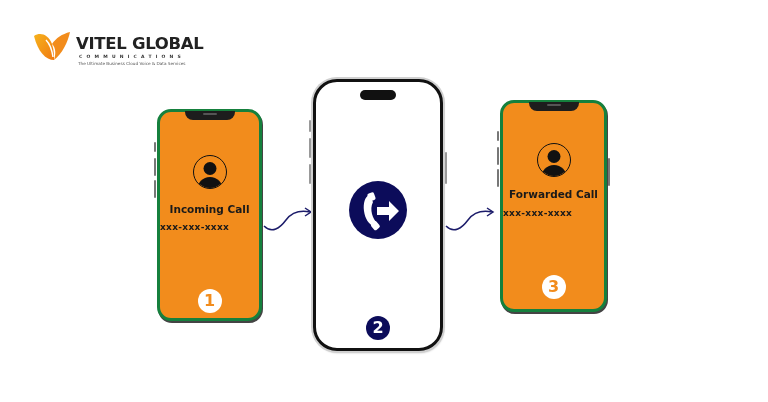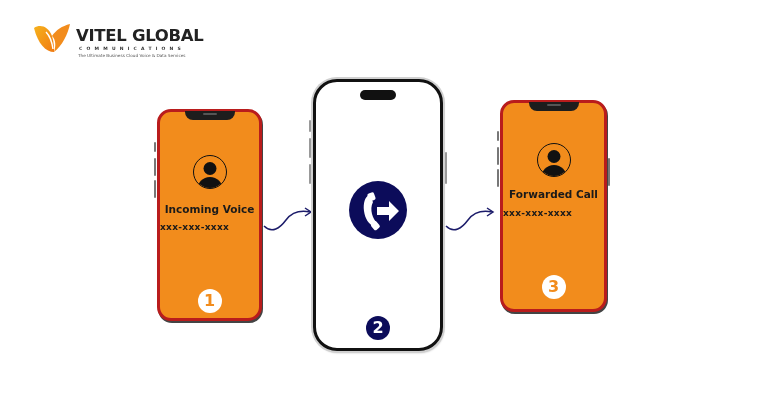--- a/index.html
+++ b/index.html
@@ -1,40 +1,40 @@
 <!DOCTYPE html>
 <html><head>
 <meta charset="utf-8">
 <style>
   html, body { margin: 0; padding: 0; }
   body {
     width: 768px; height: 402px; background: #ffffff; position: relative; overflow: hidden;
     font-family: "DejaVu Sans", sans-serif;
   }
-  .abs { position: absolute; }
+  .abs { position: absolute; margin-top: 8px; }
 
   
   .logo { left: 32px; top: 22px; width: 170px; height: 40px; }
   .logo-mark { position: absolute; left: 0; top: 0; width: 42px; height: 34px; }
   .logo-title {
     position: absolute; left: 44px; top: 4px; font-family: "DejaVu Sans", sans-serif;
     font-weight: bold; font-size: 16.5px; color: #222; letter-spacing: -0.3px; white-space: nowrap;
   }
   .logo-sub {
     position: absolute; left: 47px; top: 24px; font-size: 4.5px; letter-spacing: 4.2px;
     color: #333; font-weight: bold; white-space: nowrap;
   }
   .logo-tag {
     position: absolute; left: 46px; top: 31px; font-size: 4.2px; color: #555; white-space: nowrap;
   }
 
   
   .phone { position: absolute; box-sizing: border-box; }
   .phone-orange {
-    background: #f28c1c; border: 3px solid #b91c1c; border-radius: 14px;
+    background: #f28c1c; border: 3px solid #15803d; border-radius: 14px;
     box-shadow: 1px 2px 0 #444;
   }
   .notch {
     position: absolute; top: -1px; left: 50%; transform: translateX(-50%);
     background: #1d1d1d; border-radius: 0 0 8px 8px;
   }
   .notch .speaker {
     position: absolute; left: 50%; top: 2px; transform: translateX(-50%);
     width: 14px; height: 2px; background: #555; border-radius: 2px;
   }
@@ -112,21 +112,21 @@
   <div class="notch" style="width:50px; height:9px;">
     <div class="speaker"></div>
   </div>
   <div class="side-btn" style="left:-6px; top:30px; height:10px;"></div>
   <div class="side-btn" style="left:-6px; top:46px; height:18px;"></div>
   <div class="side-btn" style="left:-6px; top:68px; height:18px;"></div>
   <div class="avatar" style="top:43px;">
     <div class="head"></div>
       <div class="body"></div>
   </div>
-  <div class="call-title" style="top:91px;">Incoming Voice</div>
+  <div class="call-title" style="top:91px;">Incoming Call</div>
   <div class="call-number" style="top:110px;">xxx-xxx-xxxx</div>
   <div class="step-badge" style="top:177px;">1</div>
 </div>
 
 <svg class="arrow" style="left:262px; top:204px;" width="52" height="30" viewBox="0 0 52 30">
   <path d="M2 22 C10 30, 18 24, 24 16 C30 8, 38 6, 48 8" stroke="#1c1c6a" stroke-width="1.5" fill="none"></path>
   <path d="M43 4 L49 8 L43 12" stroke="#1c1c6a" stroke-width="1.5" fill="none"></path>
 </svg>
 
 <div class="phone phone-white" style="left:313px; top:79px; width:130px; height:272px;">

